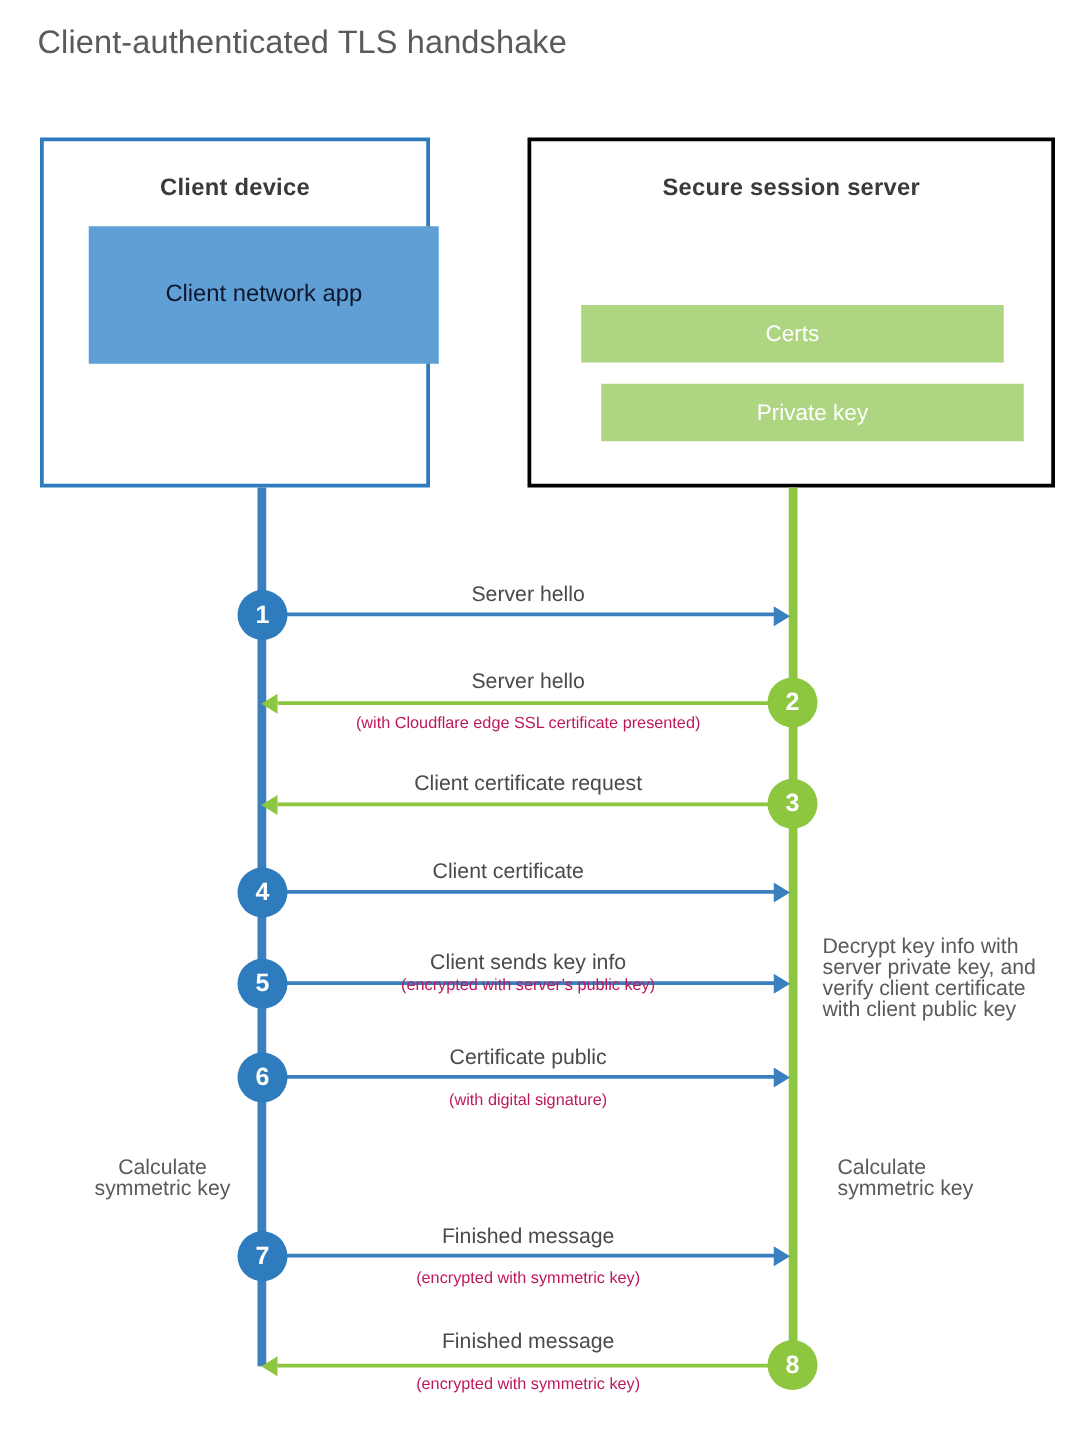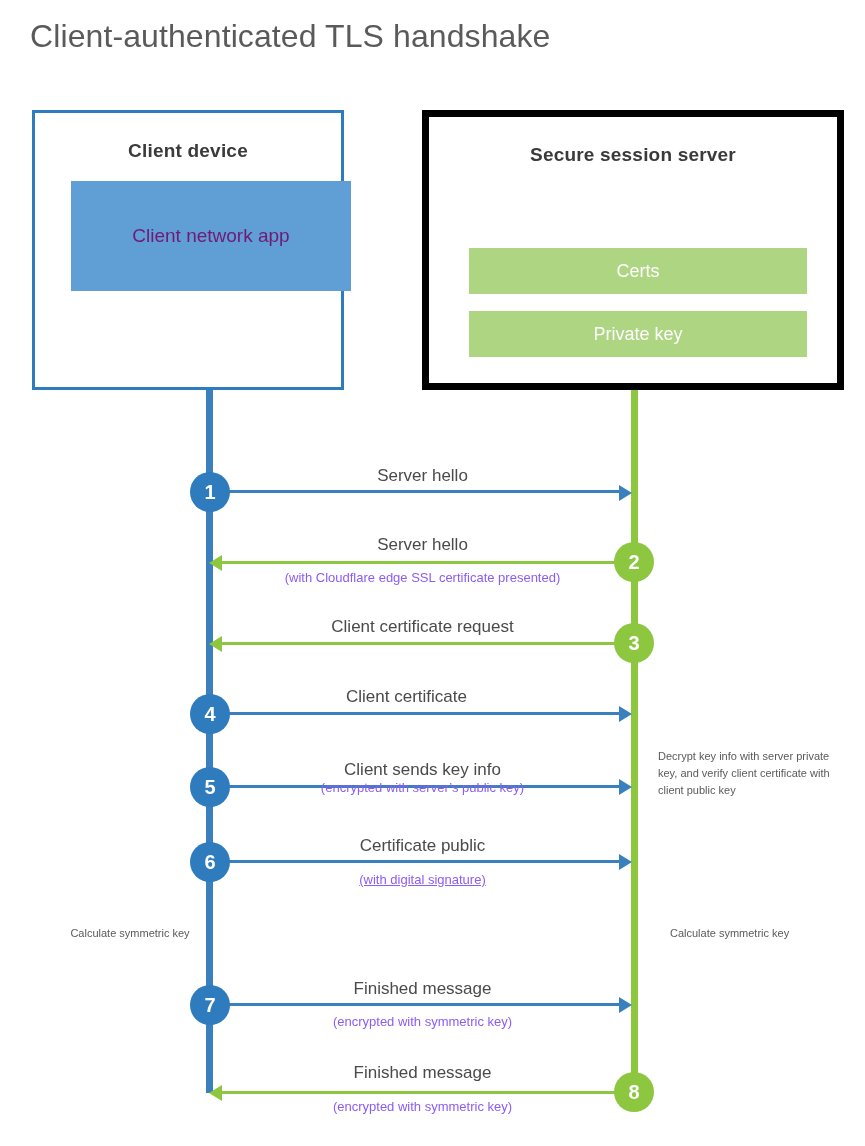--- a/index.html
+++ b/index.html
@@ -7,55 +7,55 @@
     width:865px;height:1146px;position:relative;overflow:hidden;
     font-family:"Liberation Sans","DejaVu Sans",sans-serif;
     color:#4a4a4a;
     -webkit-font-smoothing:antialiased;
   }
   .abs{position:absolute;}
 
   
   #page-title{
     left:30px;top:18px;width:700px;
-    font-size:32px;font-weight:400;color:#5a5a5a;
+    font-size:26px;font-weight:400;color:#5a5a5a;
     letter-spacing:.1px;
   }
 
   
   .party-box{
     box-sizing:border-box;background:#ffffff;
   }
   #client-box{
     left:32px;top:110px;width:312px;height:280px;
     border:3px solid #2E7BBE;
   }
   #server-box{
     left:422px;top:110px;width:422px;height:280px;
-    border:7px solid #000000;
+    border:3px solid #000000;
   }
   .box-title{
     width:100%;text-align:center;font-size:19px;font-weight:bold;color:#3a3a3a;
     margin-top:27px;letter-spacing:.2px;
   }
   #client-app{
     position:absolute;left:36px;top:68px;width:280px;height:110px;
-    background:#609FD6;color:#701a75;
+    background:#609FD6;color:#0f172a;
     display:flex;align-items:center;justify-content:center;text-align:left;
     font-size:19px;line-height:26px;font-weight:400;
   }
   .server-bar{
     position:absolute;left:40px;width:338px;height:46px;
     background:#AED581;color:#ffffff;
     display:flex;align-items:center;justify-content:center;
     font-size:18px;font-weight:400;
   }
   #server-bar-0{top:68px;}
   #server-bar-1{top:131px;}
-  #server-bar-2{top:194px;}
+  #server-bar-2{top:194px;margin-left:16px;}
 
   
   #client-lifeline{left:206px;top:390px;width:7px;height:703px;background:#3A7FBE;}
   #server-lifeline{left:631px;top:390px;width:7px;height:703px;background:#8DC63F;}
 
   
   .step-circle{
     width:40px;height:40px;border-radius:50%;
     display:flex;align-items:center;justify-content:center;
     color:#ffffff;font-size:20px;font-weight:bold;
@@ -71,24 +71,24 @@
     width:0;height:0;border-top:8px solid transparent;border-bottom:8px solid transparent;
   }
   .head-right{border-left:13px solid #3A7FBE;}
   .head-left{border-right:13px solid #8DC63F;}
 
   
   .msg-label{
     text-align:center;font-size:17px;color:#4a4a4a;font-weight:400;
   }
   .msg-sub{
-    text-align:center;font-size:13px;color:#8b5cf6;font-weight:400;
+    text-align:center;font-size:13px;color:#be185d;font-weight:400;
   }
   .side-note{
-    font-size:11px;line-height:17px;color:#5a5a5a;font-weight:400;
+    font-size:17px;line-height:17px;color:#5a5a5a;font-weight:400;
   }
   .note-center{text-align:center;}
 </style>
 </head>
 <body>
 
 <div class="abs" id="page-title">Client-authenticated TLS handshake</div>
 
 <div class="abs party-box" id="client-box">
   <div class="box-title">Client device</div>
@@ -127,21 +127,21 @@
 
 <div class="abs msg-label" style="left:210px;top:760px;width:425px;">Client sends key info</div>
 <div class="abs arrow-line arrow-blue" style="left:210px;top:785px;width:410px;"></div>
 <div class="abs arrow-head head-right" style="left:619px;top:779px;"></div>
 <div class="abs msg-sub" style="left:210px;top:780px;width:425px;">(encrypted with server’s public key)</div>
 <div class="abs step-circle step-blue" style="left:190px;top:767px;">5</div>
 
 <div class="abs msg-label" style="left:210px;top:836px;width:425px;">Certificate public</div>
 <div class="abs arrow-line arrow-blue" style="left:210px;top:860px;width:410px;"></div>
 <div class="abs arrow-head head-right" style="left:619px;top:854px;"></div>
-<div class="abs msg-sub" style="left:210px;top:872px;width:425px;text-decoration:underline;">(with digital signature)</div>
+<div class="abs msg-sub" style="left:210px;top:872px;width:425px;">(with digital signature)</div>
 <div class="abs step-circle step-blue" style="left:190px;top:842px;">6</div>
 
 <div class="abs side-note" style="left:658px;top:748px;width:180px;">Decrypt key info with server private key, and verify client certificate with client public key</div>
 
 <div class="abs side-note note-center" style="left:60px;top:925px;width:140px;">Calculate symmetric key</div>
 <div class="abs side-note" style="left:670px;top:925px;width:150px;">Calculate symmetric key</div>
 
 <div class="abs msg-label" style="left:210px;top:979px;width:425px;">Finished message</div>
 <div class="abs arrow-line arrow-blue" style="left:210px;top:1003px;width:410px;"></div>
 <div class="abs arrow-head head-right" style="left:619px;top:997px;"></div>

